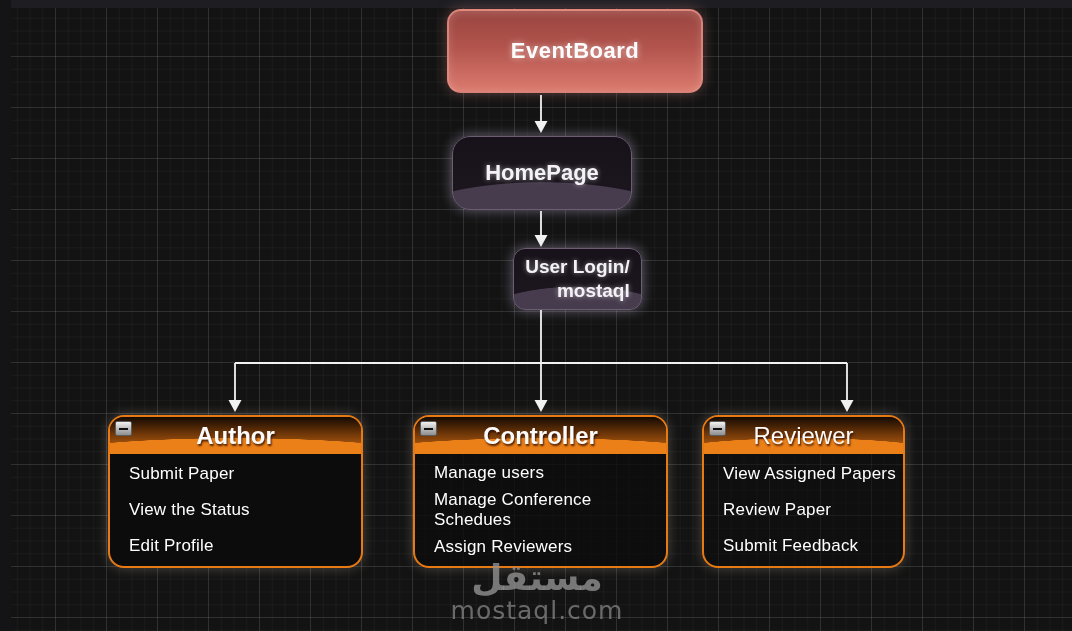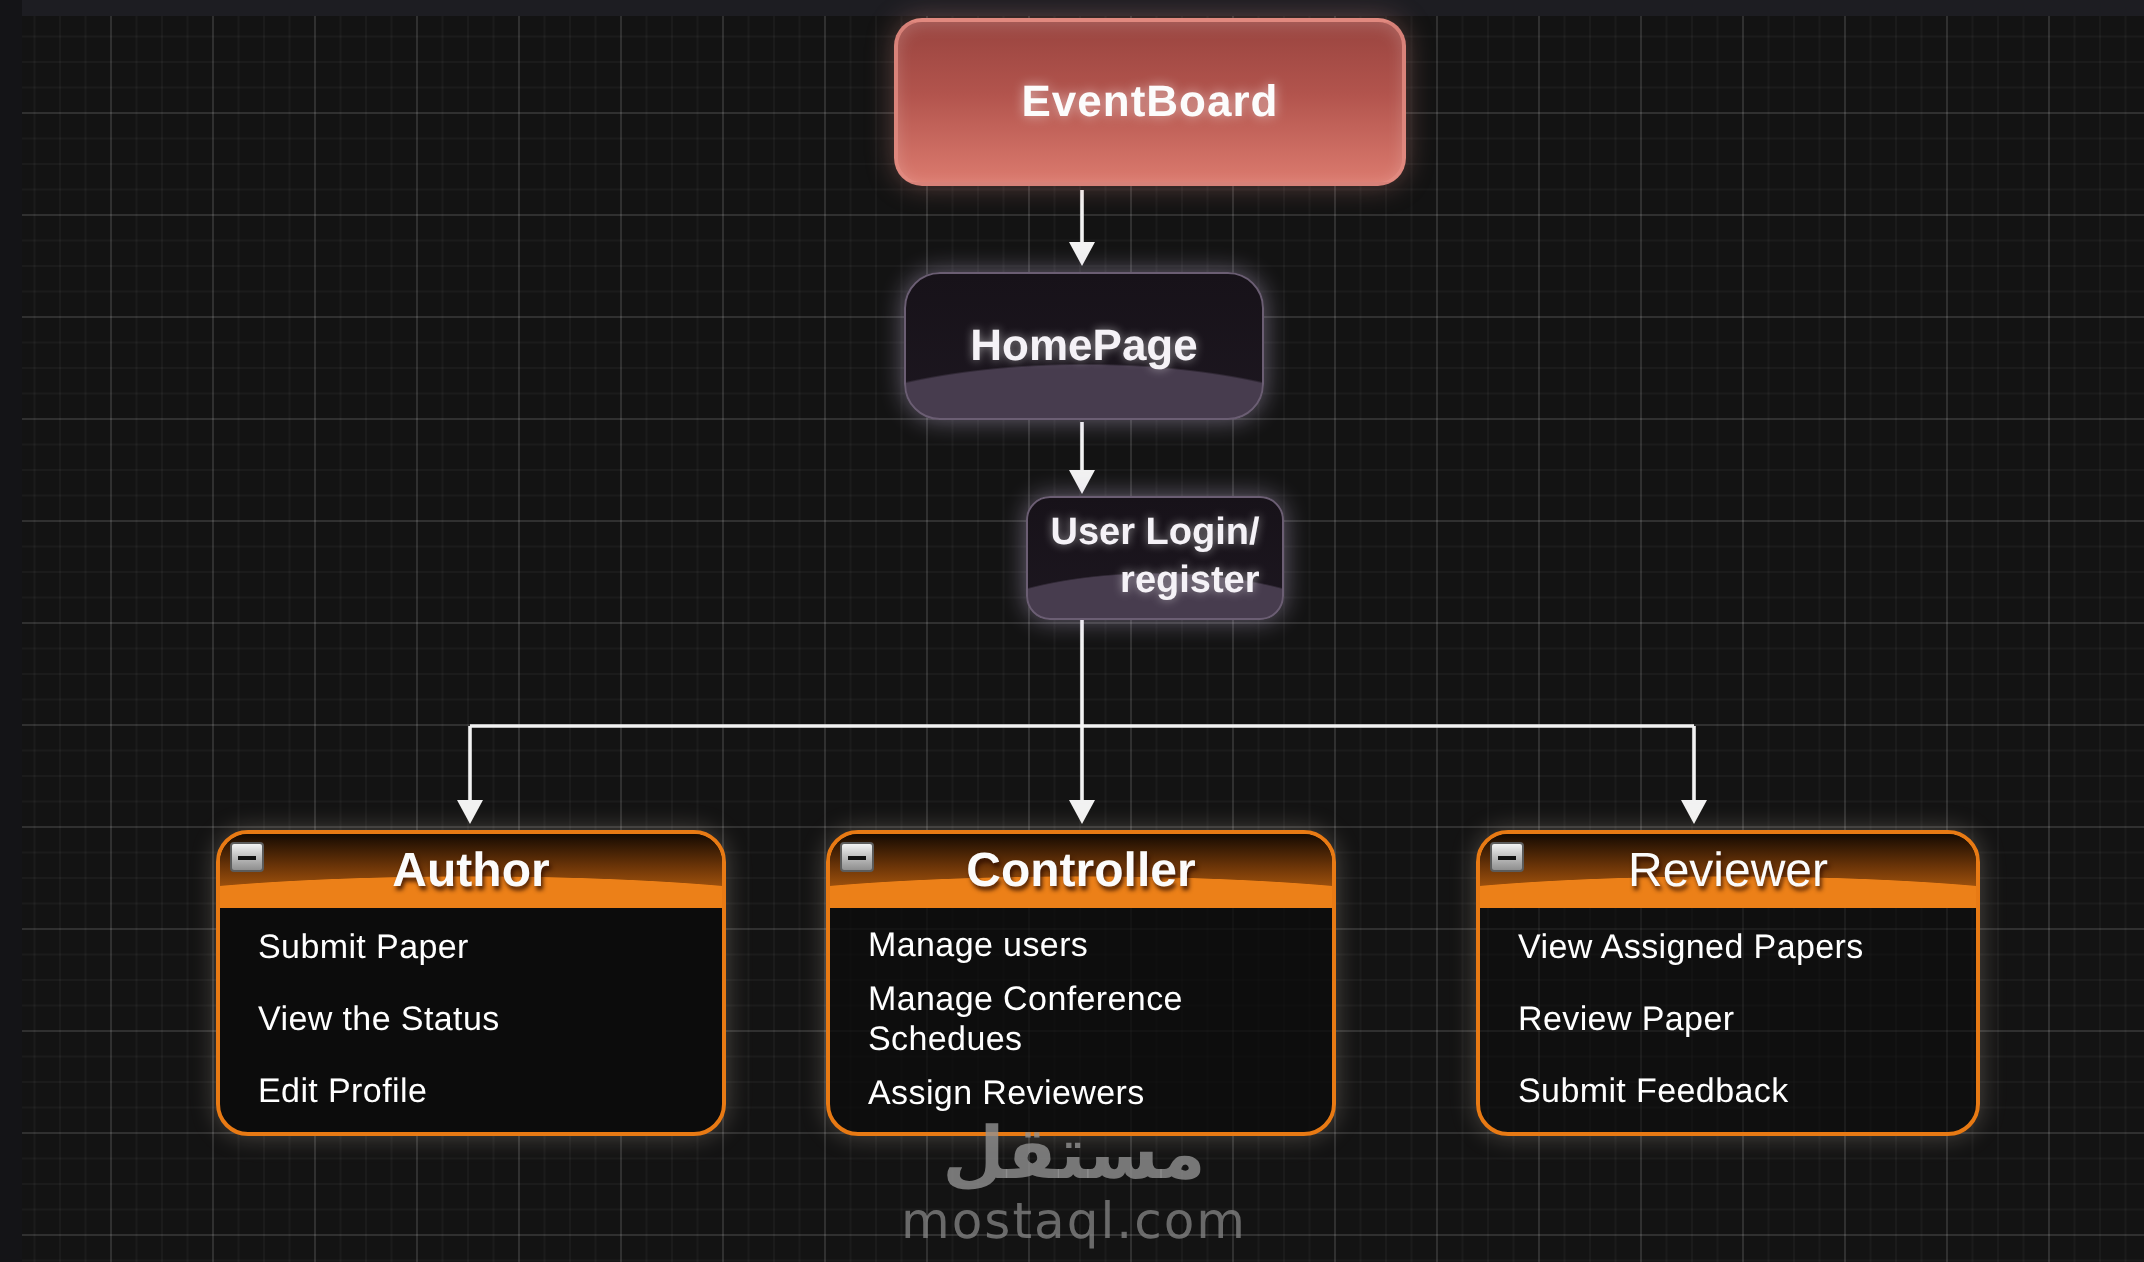--- a/index.html
+++ b/index.html
@@ -113,21 +113,21 @@
     <span>EventBoard</span>
   </div>
 
   <div class="node node-purple node-home">
     <span>HomePage</span>
   </div>
 
   <div class="node node-purple node-login">
     <span>
       <span>User Login/</span><br>
-      <span>register</span>
+      <span>mostaql</span>
     </span>
   </div>
 
   <div class="role-box" style="left:413px;width:255px;">
     <div class="role-header">
       <div class="collapse-btn">
         <div class="bar"></div>
       </div>
       <div class="role-title">Controller</div>
     </div>
@@ -145,21 +145,21 @@
       </div>
       <div class="role-title">Author</div>
     </div>
     <div class="role-items">
       <div class="role-item">Submit Paper</div>
       <div class="role-item">View the Status</div>
       <div class="role-item">Edit Profile</div>
     </div>
   </div>
 
-  <div class="role-box glassy regular-title" style="left:738px;width:252px;">
+  <div class="role-box glassy regular-title" style="left:702px;width:203px;">
     <div class="role-header">
       <div class="collapse-btn">
         <div class="bar"></div>
       </div>
       <div class="role-title">Reviewer</div>
     </div>
     <div class="role-items">
       <div class="role-item">View Assigned Papers</div>
       <div class="role-item">Review Paper</div>
       <div class="role-item">Submit Feedback</div>

